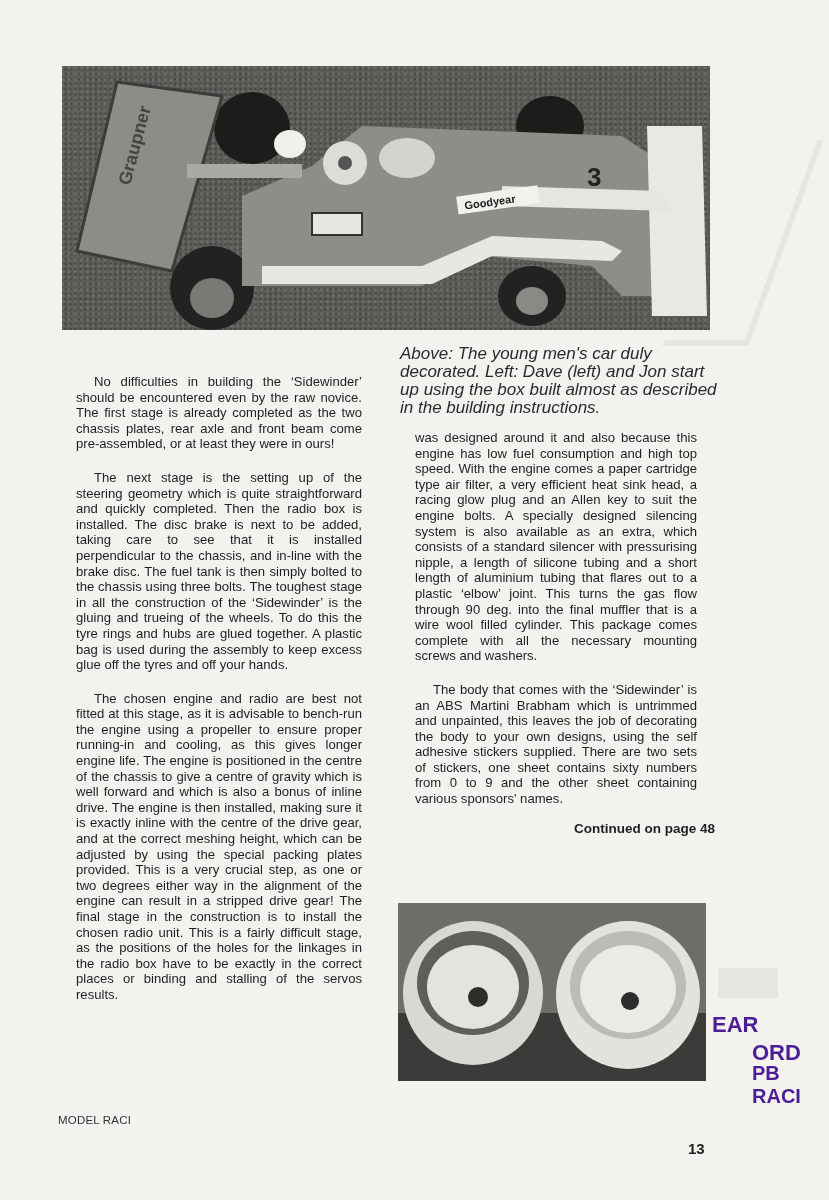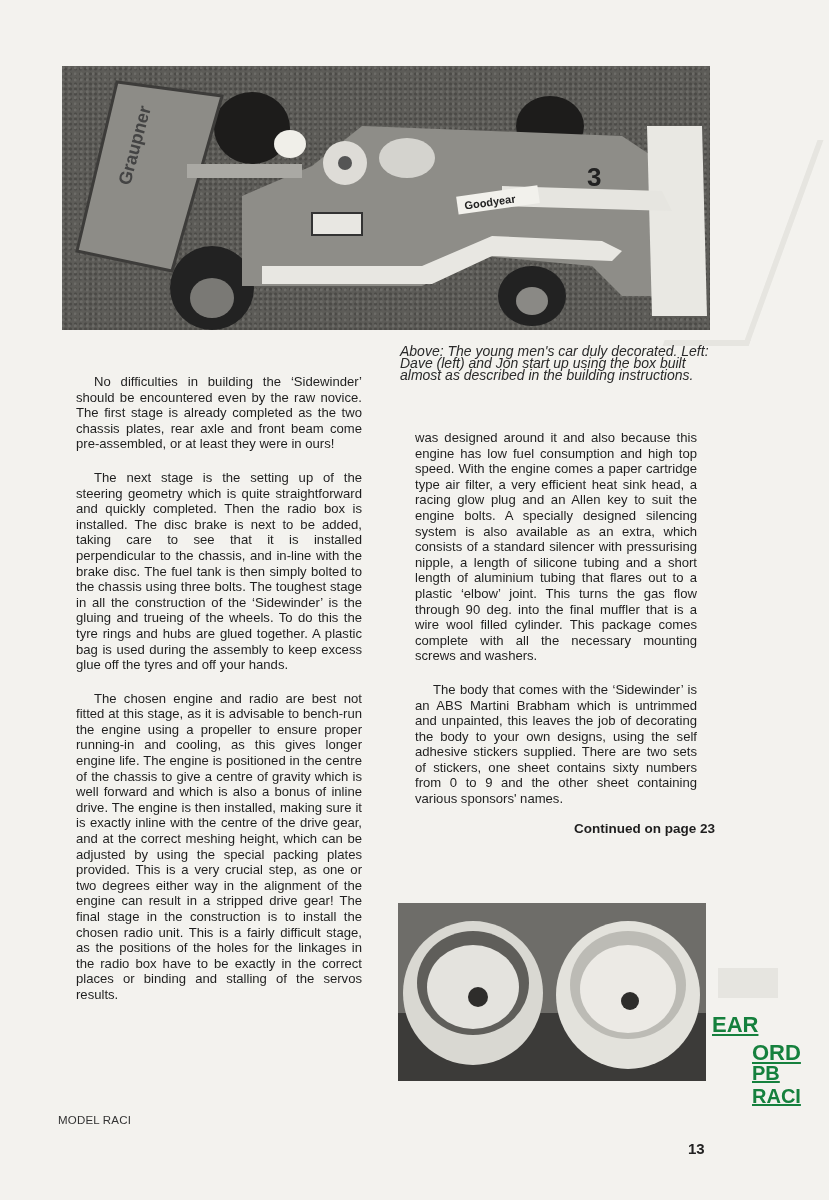--- a/index.html
+++ b/index.html
@@ -6,21 +6,21 @@
   body {
     width: 829px; height: 1200px; overflow: hidden;
     background: #f3f2ee;
     font-family: "Liberation Sans", sans-serif;
     color: #1e1e1e;
     position: relative;
   }
   .page { position: absolute; left: 0; top: 0; width: 829px; height: 1200px; }
 
   
-  .bleed { position: absolute; color: #15803d; font-weight: bold; text-decoration: underline; }
+  .bleed { position: absolute; color: #4c1d95; font-weight: bold; }
   .bleed-tri {
     position: absolute; left: 700px; top: 140px; width: 80px; height: 200px;
     border-right: 6px solid #e3e2dd; border-bottom: 6px solid #e3e2dd;
     transform: skewX(-20deg); opacity: .8;
   }
   .bleed-block { position: absolute; background: #e6e5e0; }
 
   
   .photo-top {
     position: absolute; left: 62px; top: 66px; width: 648px; height: 264px;
@@ -34,21 +34,21 @@
   .photo-top svg { position: absolute; left: 0; top: 0; }
 
   .photo-gears {
     position: absolute; left: 398px; top: 903px; width: 308px; height: 178px;
     background: #6e6d69;
     overflow: hidden;
   }
   .photo-gears svg { position: absolute; left: 0; top: 0; }
 
   .caption {
-    position: absolute; font-style: italic; font-size: 14px; line-height: 12px;
+    position: absolute; font-style: italic; font-size: 17px; line-height: 18px;
     color: #2a2a2a;
   }
   .caption-top { left: 400px; top: 345px; width: 318px; }
   .caption-bottom { left: 396px; top: 861px; width: 322px; }
 
   .col {
     position: absolute; font-size: 13.1px; line-height: 15.6px;
     text-align: justify; color: #1f1f1f;
   }
   .col p { margin: 18px; text-indent: 18px; }
@@ -119,21 +119,21 @@
     <p>No difficulties in building the ‘Sidewinder’ should be encountered even by the raw novice. The first stage is already completed as the two chassis plates, rear axle and front beam come pre-assembled, or at least they were in ours!</p>
     <p>The next stage is the setting up of the steering geometry which is quite straightforward and quickly completed. Then the radio box is installed. The disc brake is next to be added, taking care to see that it is installed perpendicular to the chassis, and in-line with the brake disc. The fuel tank is then simply bolted to the chassis using three bolts. The toughest stage in all the construction of the ‘Sidewinder’ is the gluing and trueing of the wheels. To do this the tyre rings and hubs are glued together. A plastic bag is used during the assembly to keep excess glue off the tyres and off your hands.</p>
     <p>The chosen engine and radio are best not fitted at this stage, as it is advisable to bench-run the engine using a propeller to ensure proper running-in and cooling, as this gives longer engine life. The engine is positioned in the centre of the chassis to give a centre of gravity which is well forward and which is also a bonus of inline drive. The engine is then installed, making sure it is exactly inline with the centre of the drive gear, and at the correct meshing height, which can be adjusted by using the special packing plates provided. This is a very crucial step, as one or two degrees either way in the alignment of the engine can result in a stripped drive gear! The final stage in the construction is to install the chosen radio unit. This is a fairly difficult stage, as the positions of the holes for the linkages in the radio box have to be exactly in the correct places or binding and stalling of the servos results.</p>
   </div>
 
   <div class="col col-right">
     <p class="cont">was designed around it and also because this engine has low fuel consumption and high top speed. With the engine comes a paper cartridge type air filter, a very efficient heat sink head, a racing glow plug and an Allen key to suit the engine bolts. A specially designed silencing system is also available as an extra, which consists of a standard silencer with pressurising nipple, a length of silicone tubing and a short length of aluminium tubing that flares out to a plastic ‘elbow’ joint. This turns the gas flow through 90 deg. into the final muffler that is a wire wool filled cylinder. This package comes complete with all the necessary mounting screws and washers.</p>
     <p>The body that comes with the ‘Sidewinder’ is an ABS Martini Brabham which is untrimmed and unpainted, this leaves the job of decorating the body to your own designs, using the self adhesive stickers supplied. There are two sets of stickers, one sheet contains sixty numbers from 0 to 9 and the other sheet containing various sponsors' names.</p>
   </div>
 
-  <div class="continued">Continued on page 23</div>
+  <div class="continued">Continued on page 48</div>
 
 
   <div class="photo-gears">
     <svg width="308" height="178" viewBox="0 0 308 178">
       <rect x="0" y="110" width="308" height="68" fill="#3c3b39"></rect>
       <ellipse cx="75" cy="90" rx="70" ry="72" fill="#d9d8d2"></ellipse>
       <ellipse cx="75" cy="80" rx="56" ry="52" fill="#5f5e5a"></ellipse>
       <ellipse cx="75" cy="84" rx="46" ry="42" fill="#e4e3de"></ellipse>
       <circle cx="80" cy="94" r="10" fill="#2e2d2b"></circle>
       <ellipse cx="230" cy="92" rx="72" ry="74" fill="#e3e2dc"></ellipse>

